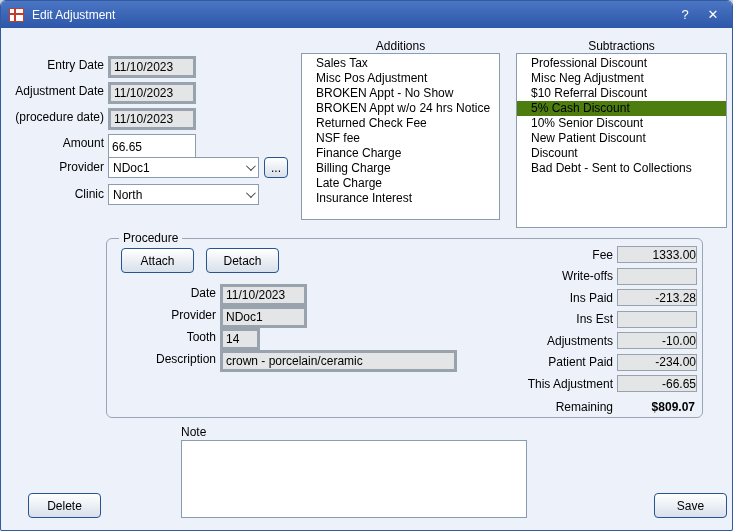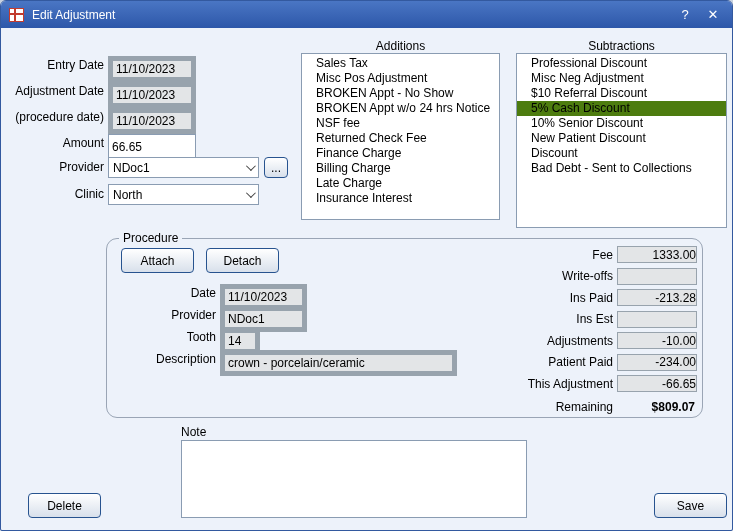--- a/index.html
+++ b/index.html
@@ -22,42 +22,42 @@
   .title-text{margin-left:8px;font-size:12px;}
   .tb-btn{
     position:absolute;top:3px;width:22px;height:21px;display:flex;align-items:center;
     justify-content:center;font-size:13px;color:#fff;cursor:pointer;border-radius:3px;
   }
   .tb-help{right:36px;}
   .tb-close{right:8px;}
   .lbl{position:absolute;height:19px;line-height:19px;text-align:right;white-space:nowrap;}
   .lbl-left{text-align:left;}
   .box{
-    position:absolute;box-sizing:border-box;border:5px solid #ec4899;background:#fff;
+    position:absolute;box-sizing:border-box;border:3px solid #ec4899;background:#fff;
     padding:8px 3px;display:flex;align-items:center;height:19px;white-space:nowrap;overflow:hidden;
   }
   .ro{background:#e3e5e7;border-color:#98a3ad;}
   .input-box{
     position:absolute;box-sizing:border-box;border:1px solid #8a9cb2;background:#fff;
     padding:12px 3px;height:19px;font-family:"Liberation Sans",sans-serif;font-size:12px;outline:none;
   }
   .combo{
     position:absolute;box-sizing:border-box;height:21px;border:1px solid #8a9cb2;background:#fff;
     display:flex;align-items:center;padding-left:4px;cursor:default;
   }
   .combo-arrow{margin-left:auto;width:18px;align-self:stretch;display:flex;align-items:center;justify-content:center;}
   .combo-arrow i{width:6px;height:6px;border-right:1.5px solid #444;border-bottom:1.5px solid #444;transform:rotate(45deg) translateY(-2px);}
   .listbox{
     position:absolute;box-sizing:border-box;background:#fff;border:1px solid #8a9cb2;
     overflow:hidden;padding-top:2px;
   }
   .list-item{height:15px;line-height:15px;padding:0 14px;white-space:nowrap;}
   .list-item.selected{background:#4d7c0f;}
   .list-title{position:absolute;text-align:center;}
-  .groupbox{position:absolute;box-sizing:border-box;border:1px solid #9aa5b5;border-radius:11px;}
+  .groupbox{position:absolute;box-sizing:border-box;border:1px solid #9aa5b5;border-radius:6px;}
   .groupbox-label{position:absolute;top:-8px;left:12px;background:#edf2fa;padding:0 4px;}
   .btn{
     position:absolute;box-sizing:border-box;border:1px solid #27538f;border-radius:4px;
     background:linear-gradient(#ffffff,#d8e0eb);display:flex;align-items:center;justify-content:center;
     font-size:12px;cursor:pointer;
   }
   .amounts{position:absolute;}
   .amount-row{display:flex;align-items:center;height:17px;margin-bottom:4.5px;}
   .amount-row .a-lbl{flex:1;text-align:right;margin-right:4px;white-space:nowrap;}
   .amount-row .a-val{
@@ -111,22 +111,22 @@
       </span>
   </div>
 
   <div class="list-title" style="left:300px;top:38px;width:199px">Additions</div>
   <div class="listbox" style="left:300px;top:52px;width:199px;height:167px">
 
   <div class="list-item">Sales Tax</div>
       <div class="list-item">Misc Pos Adjustment</div>
       <div class="list-item">BROKEN Appt - No Show</div>
       <div class="list-item">BROKEN Appt w/o 24 hrs Notice</div>
+      <div class="list-item">Returned Check Fee</div>
       <div class="list-item">NSF fee</div>
-      <div class="list-item">Returned Check Fee</div>
       <div class="list-item">Finance Charge</div>
       <div class="list-item">Billing Charge</div>
       <div class="list-item">Late Charge</div>
       <div class="list-item">Insurance Interest</div>
     </div>
 
   <div class="list-title" style="left:515px;top:38px;width:211px">Subtractions</div>
   <div class="listbox" style="left:515px;top:52px;width:211px;height:175px">
 
   <div class="list-item">Professional Discount</div>

